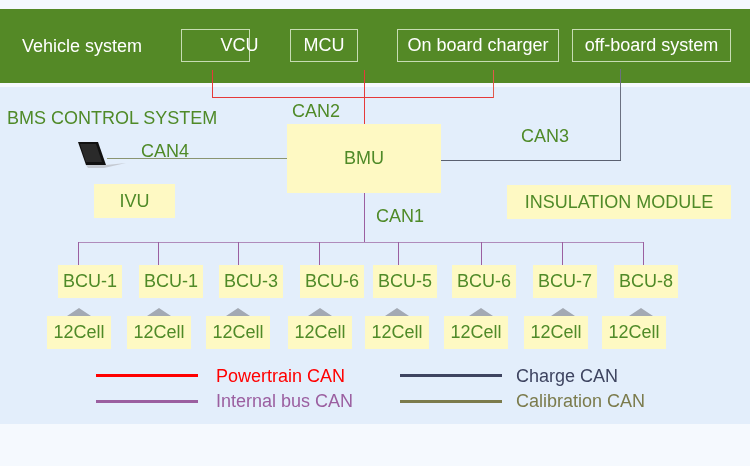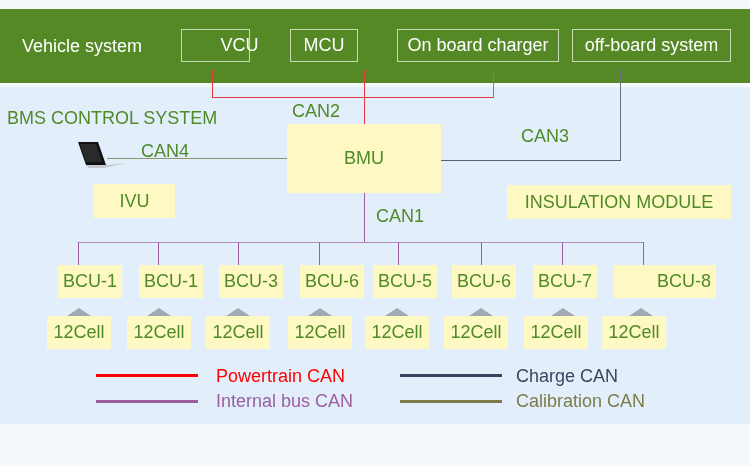--- a/index.html
+++ b/index.html
@@ -89,21 +89,21 @@
     <div class="wire" style="left: 643px; top: 242px; width: 1px; height: 25px; background: rgb(155, 95, 160);"></div>
   </div>
 
 <div class="white-box bcu" style="left:46px;">BCU-1</div>
 <div class="white-box bcu" style="left:127px;">BCU-1</div>
 <div class="white-box bcu" style="left:207px;">BCU-3</div>
 <div class="white-box bcu" style="left:288px;">BCU-6</div>
 <div class="white-box bcu" style="left:361px;">BCU-5</div>
 <div class="white-box bcu" style="left:440px;">BCU-6</div>
 <div class="white-box bcu" style="left:521px;">BCU-7</div>
-<div class="white-box bcu" style="left:602px;padding-left:38px;">BCU-8</div>
+<div class="white-box bcu" style="left:602px;">BCU-8</div>
 
 <div id="arrows">
     <svg class="arrow" width="30" height="18" viewBox="0 0 30 18" style="left: 64px;">
       <polygon points="15,0 30,10 20,10 20,18 10,18 10,10 0,10" fill="#a3a9b3"></polygon>
     </svg>
     <svg class="arrow" width="30" height="18" viewBox="0 0 30 18" style="left: 144px;">
       <polygon points="15,0 30,10 20,10 20,18 10,18 10,10 0,10" fill="#a3a9b3"></polygon>
     </svg>
     <svg class="arrow" width="30" height="18" viewBox="0 0 30 18" style="left: 223px;">
       <polygon points="15,0 30,10 20,10 20,18 10,18 10,10 0,10" fill="#a3a9b3"></polygon>

